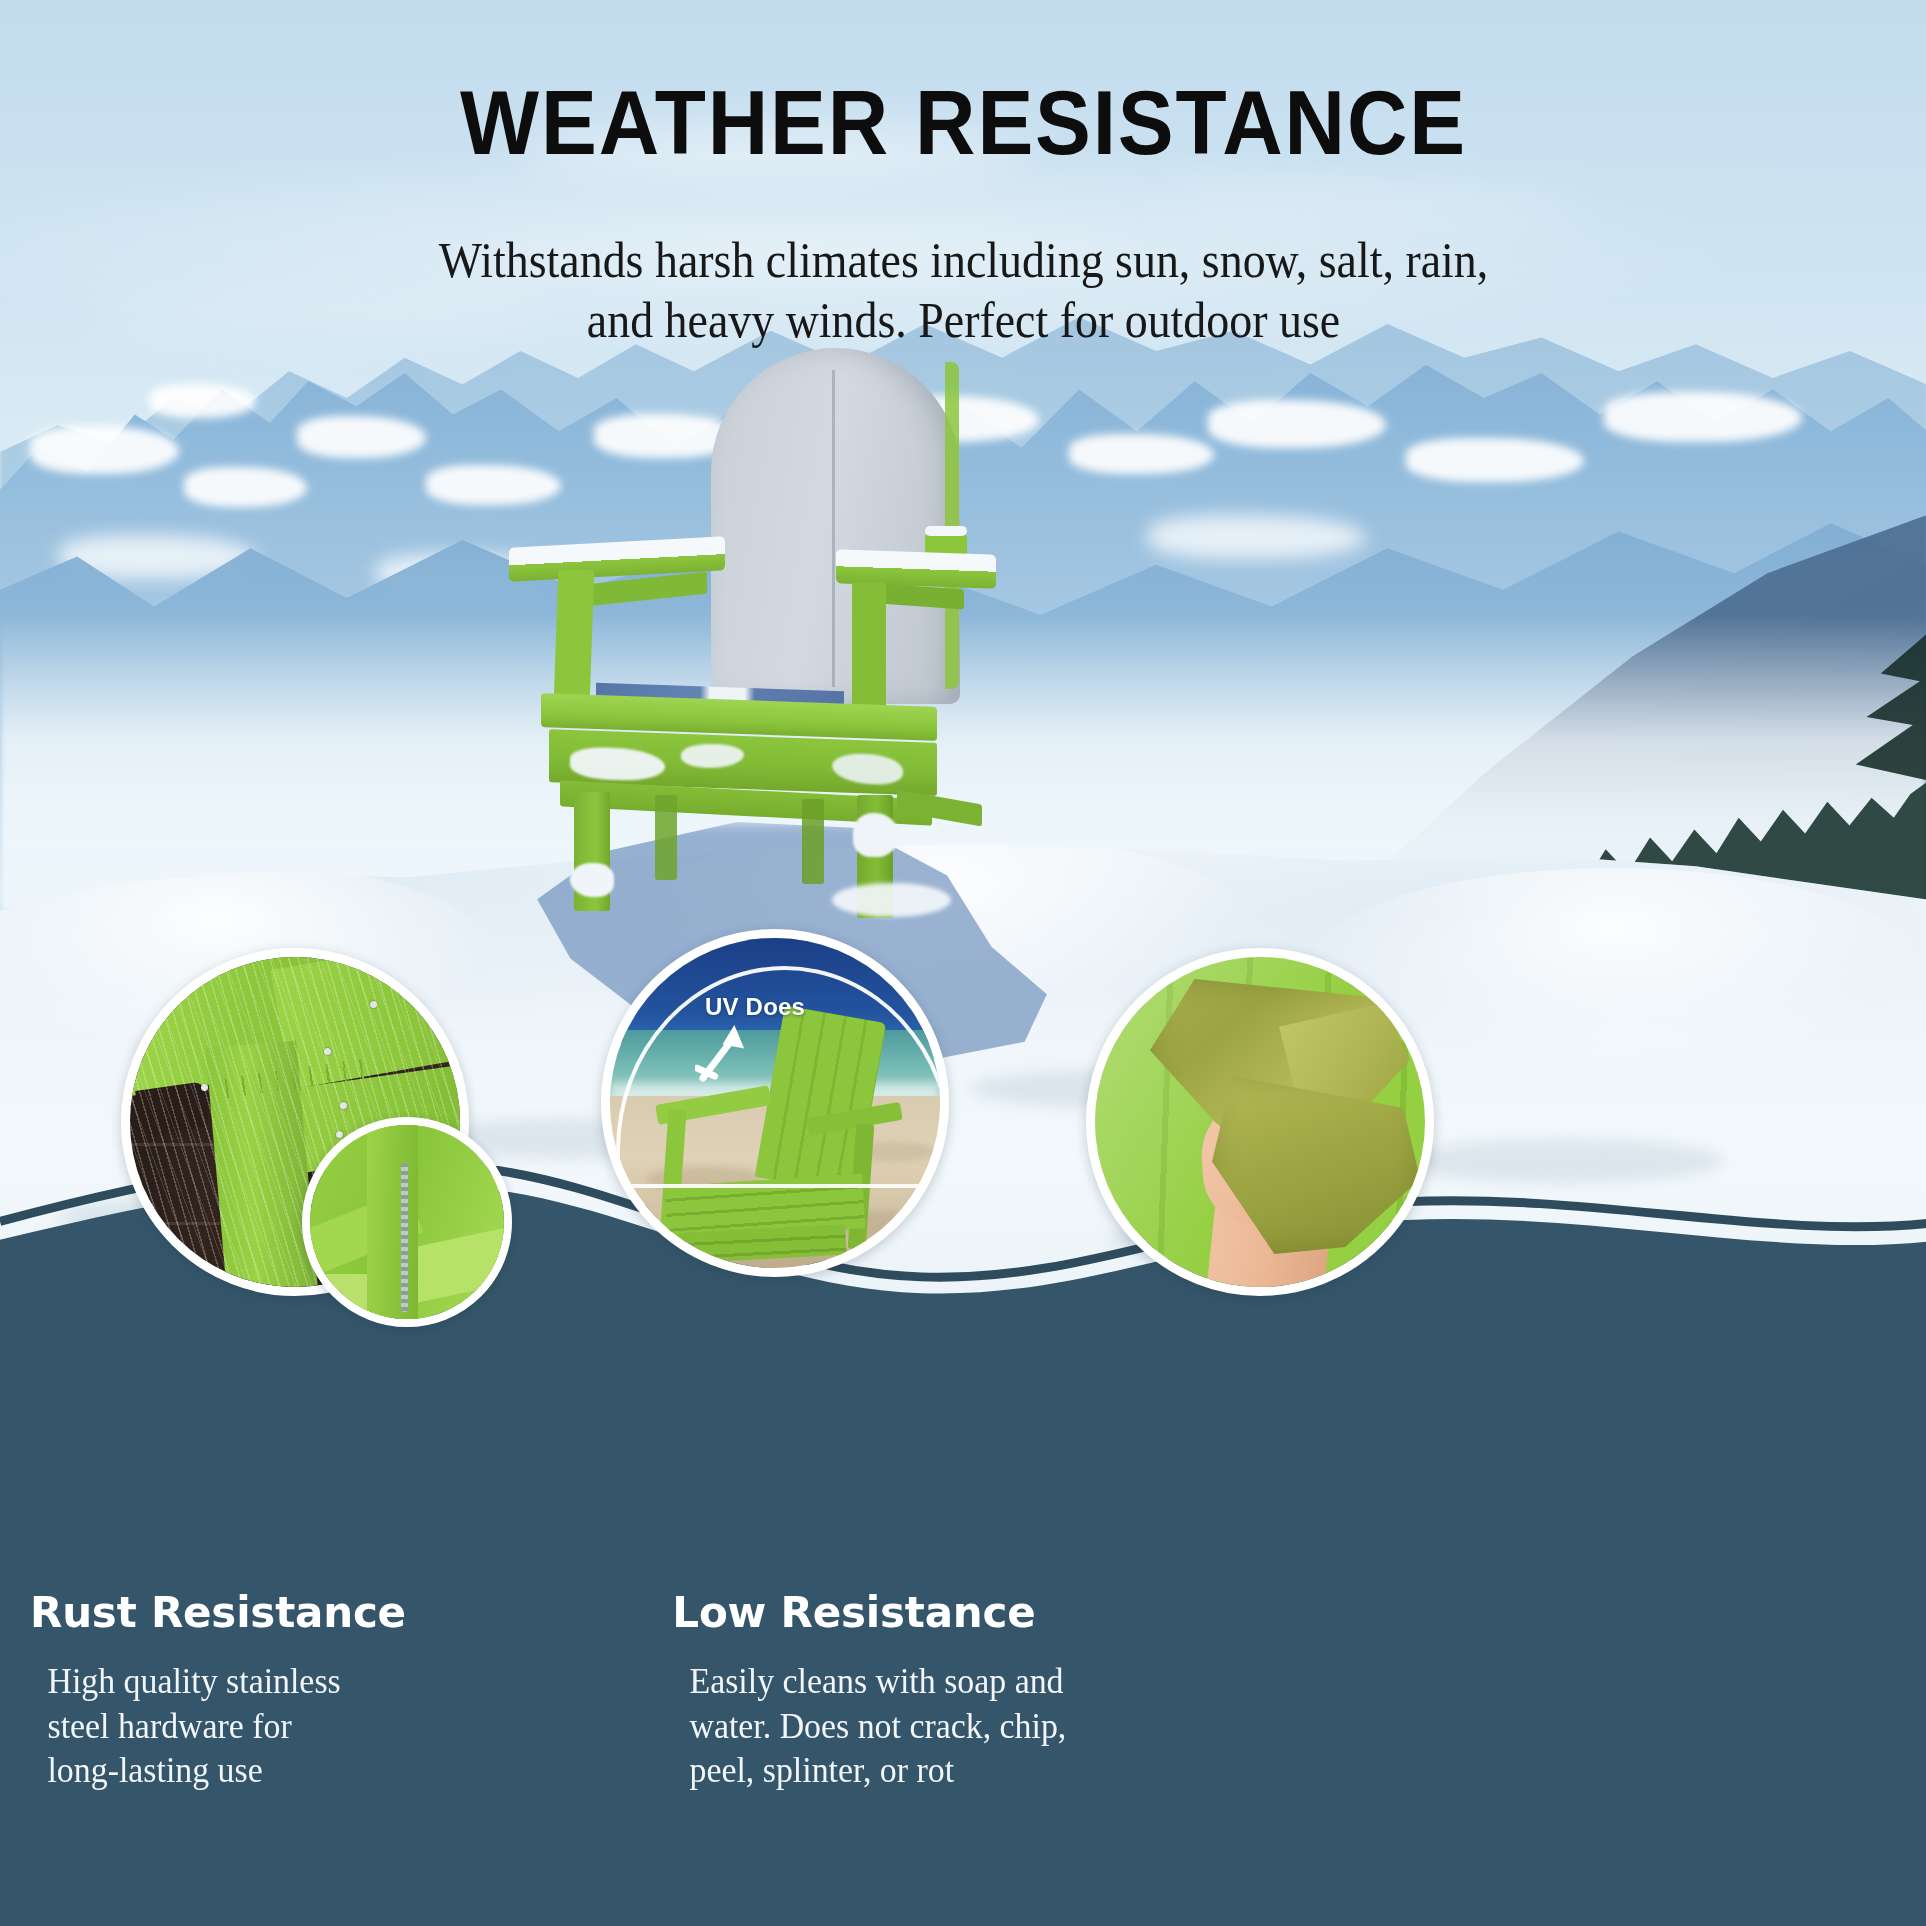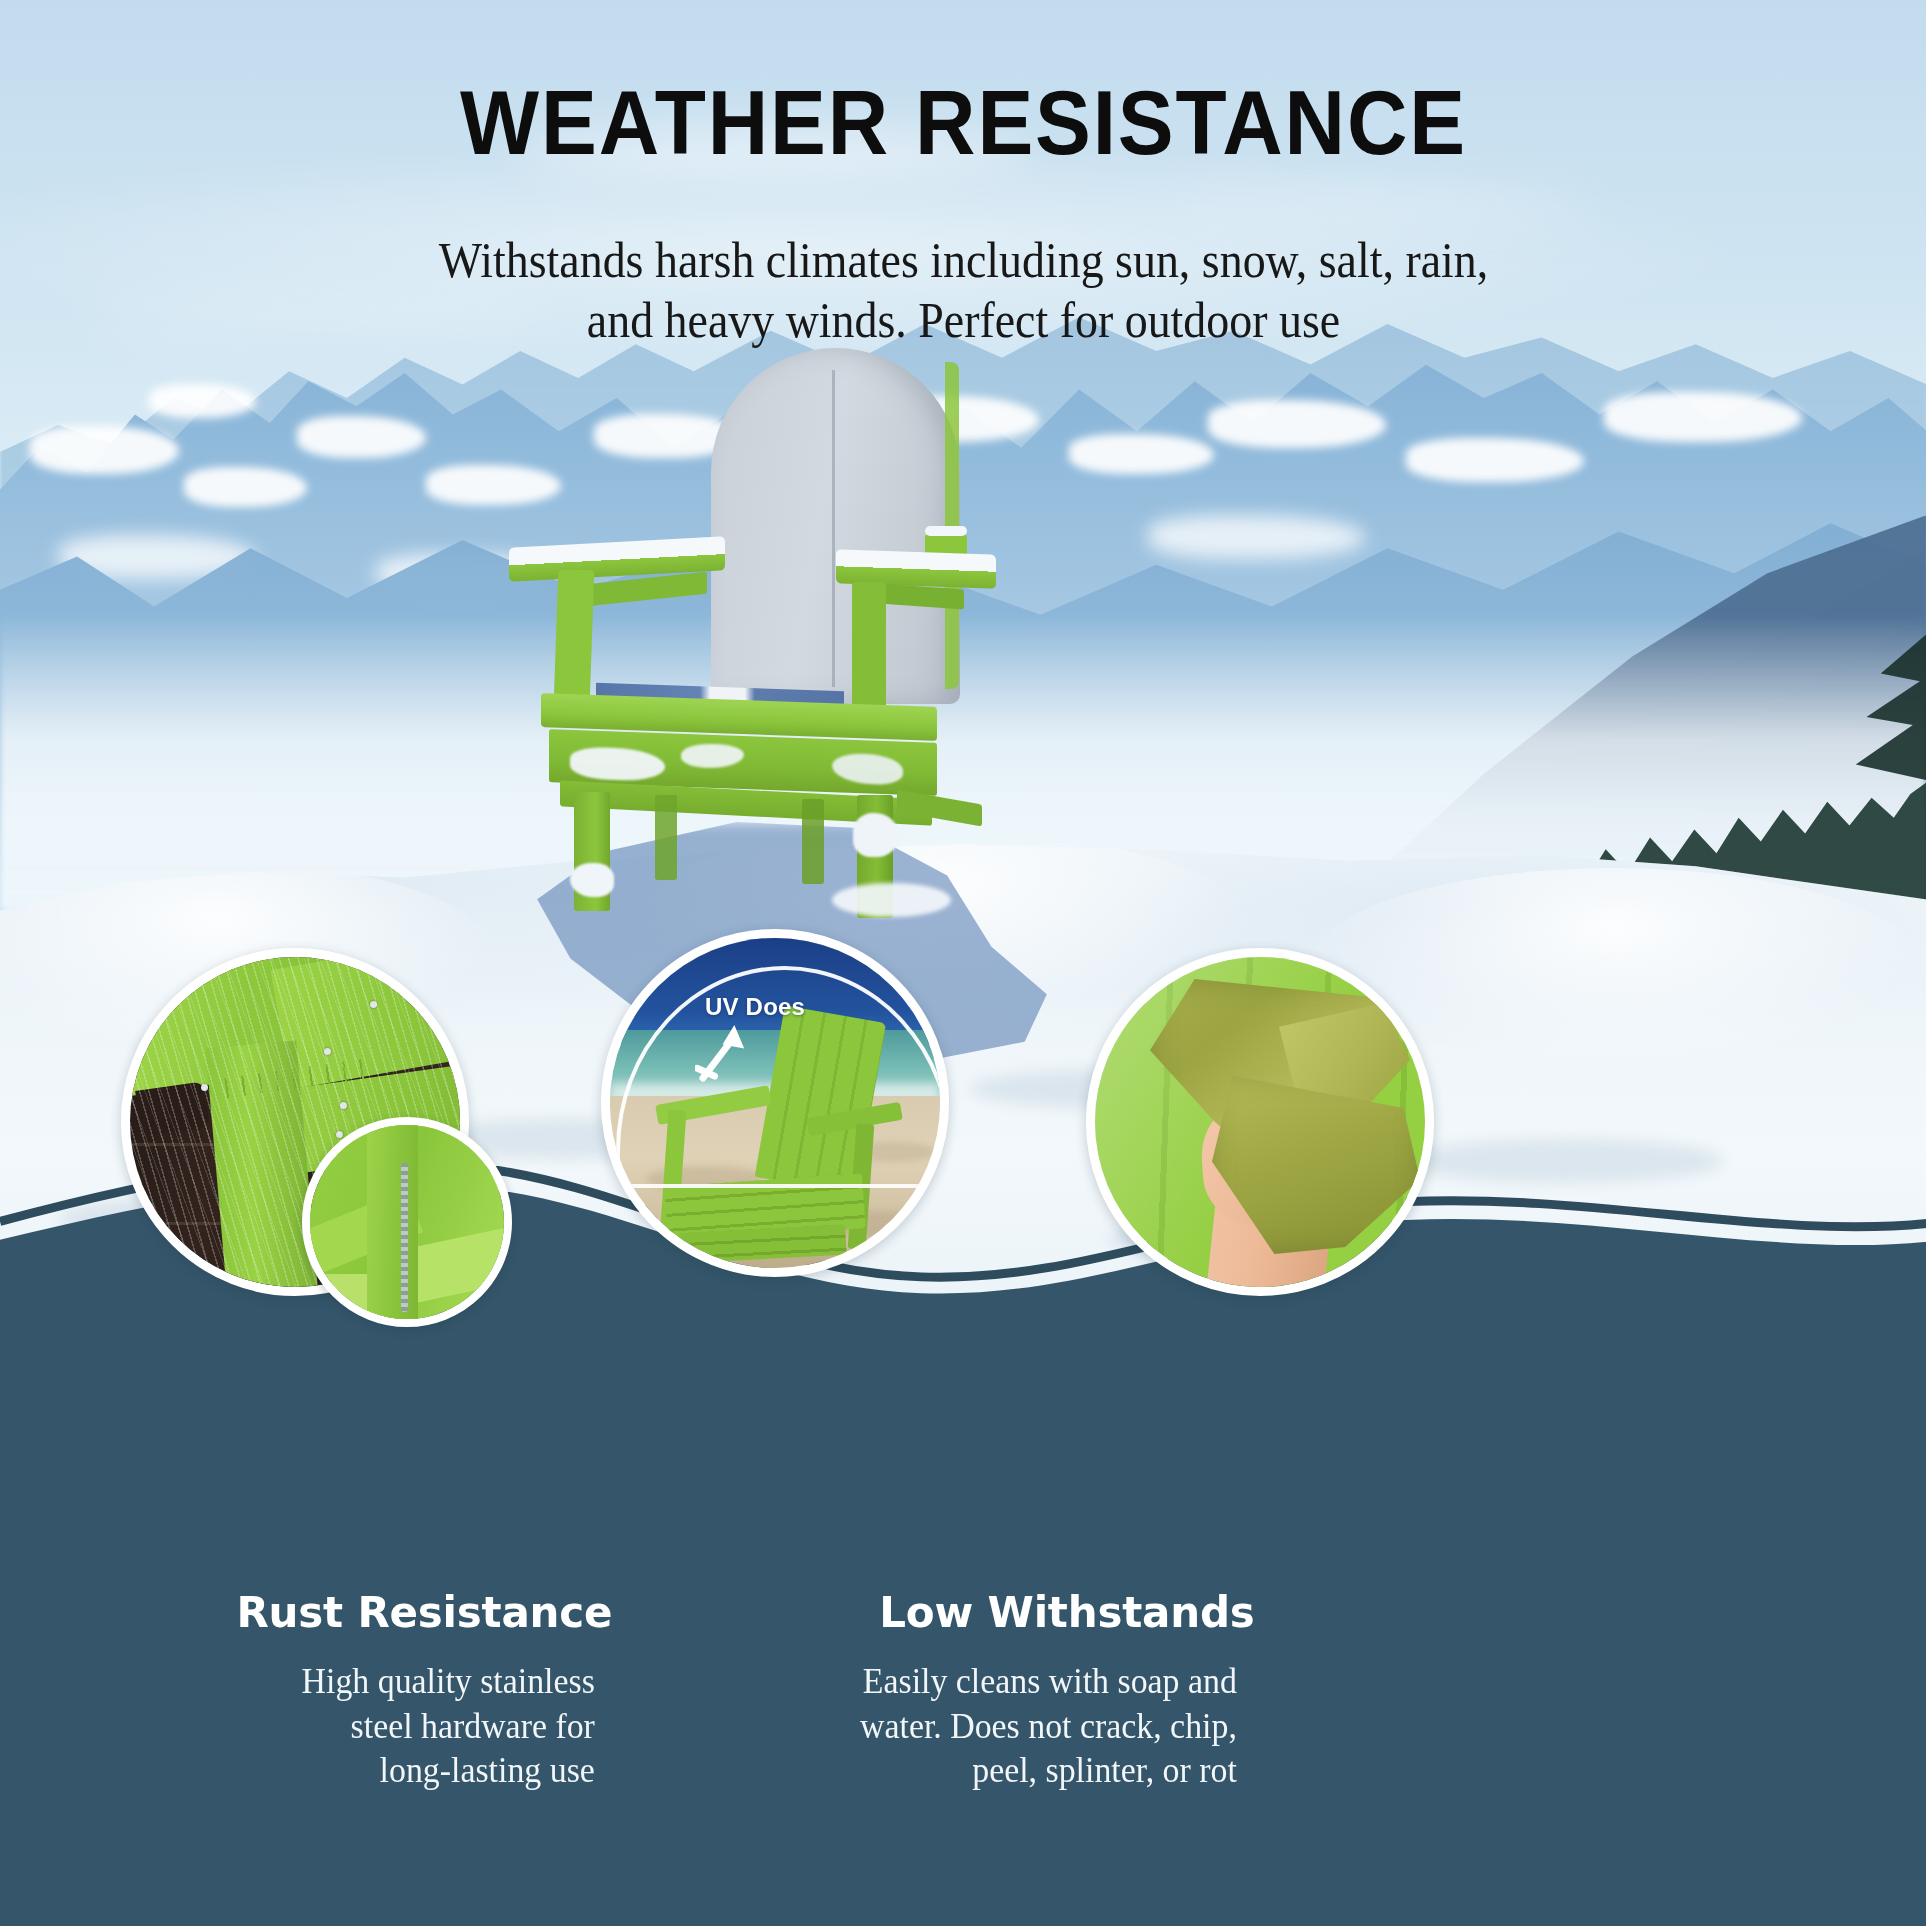--- a/index.html
+++ b/index.html
@@ -430,21 +430,21 @@
     color:#181818;
     line-height:1.18;
     transform:scaleX(.9);
   }
   .subtitle span { display:block; }
 
   .cards {
     position:absolute; left:0; top:1588px; width:100%;
     display:flex;
   }
-  .card { width:33.333%; text-align:right; padding:0 30px; }
+  .card { width:33.333%; text-align:left; padding:0 30px; }
   .card-title {
     font-family:"DejaVu Sans","Liberation Sans", sans-serif;
     font-weight:bold;
     font-size:42px;
     color:#ffffff;
     letter-spacing:-0.2px;
     margin-bottom:22px;
   }
   .card-desc {
     font-family:"Liberation Serif","DejaVu Serif", serif;
@@ -633,21 +633,21 @@
   <div class="cards">
     <div class="card">
       <div class="card-title">Rust Resistance</div>
       <div class="card-desc">
         <span>High quality stainless</span>
         <span>steel hardware for</span>
         <span>long-lasting use</span>
       </div>
     </div>
     <div class="card">
-      <div class="card-title">Low Withstands</div>
+      <div class="card-title">Low Resistance</div>
       <div class="card-desc">
         <span>Easily cleans with soap and</span>
         <span>water. Does not crack, chip,</span>
         <span>peel, splinter, or rot</span>
       </div>
     </div>
   </div>
 
 </div>
 

